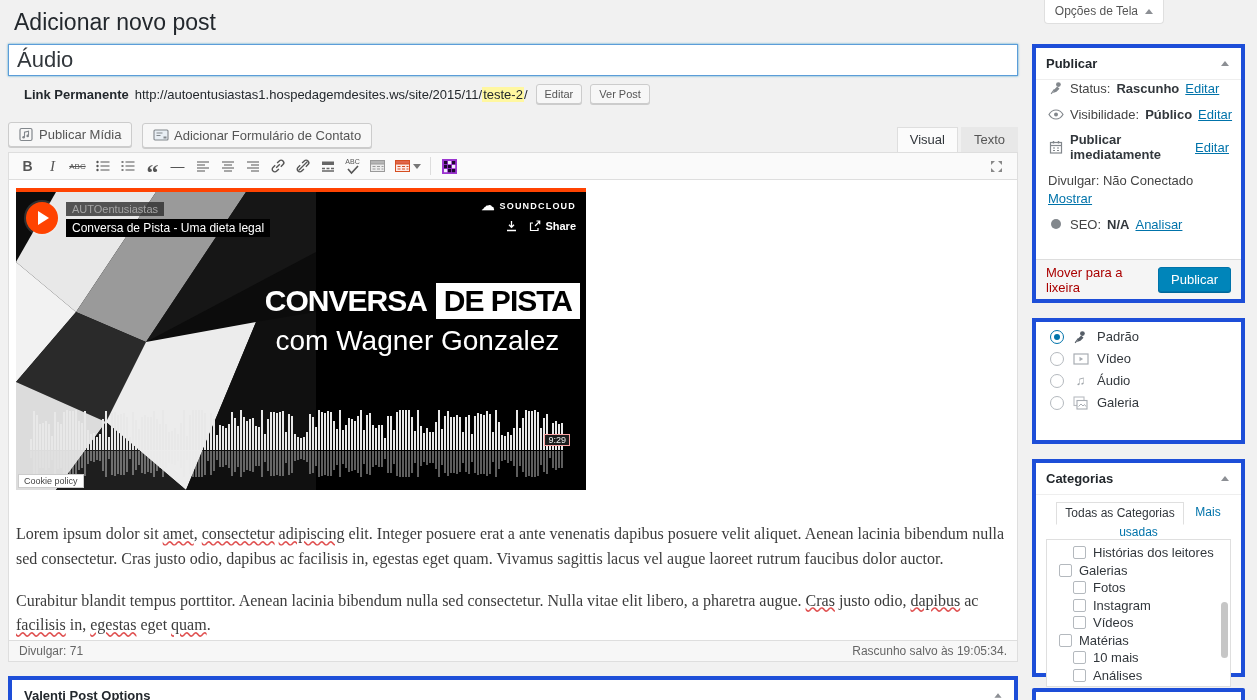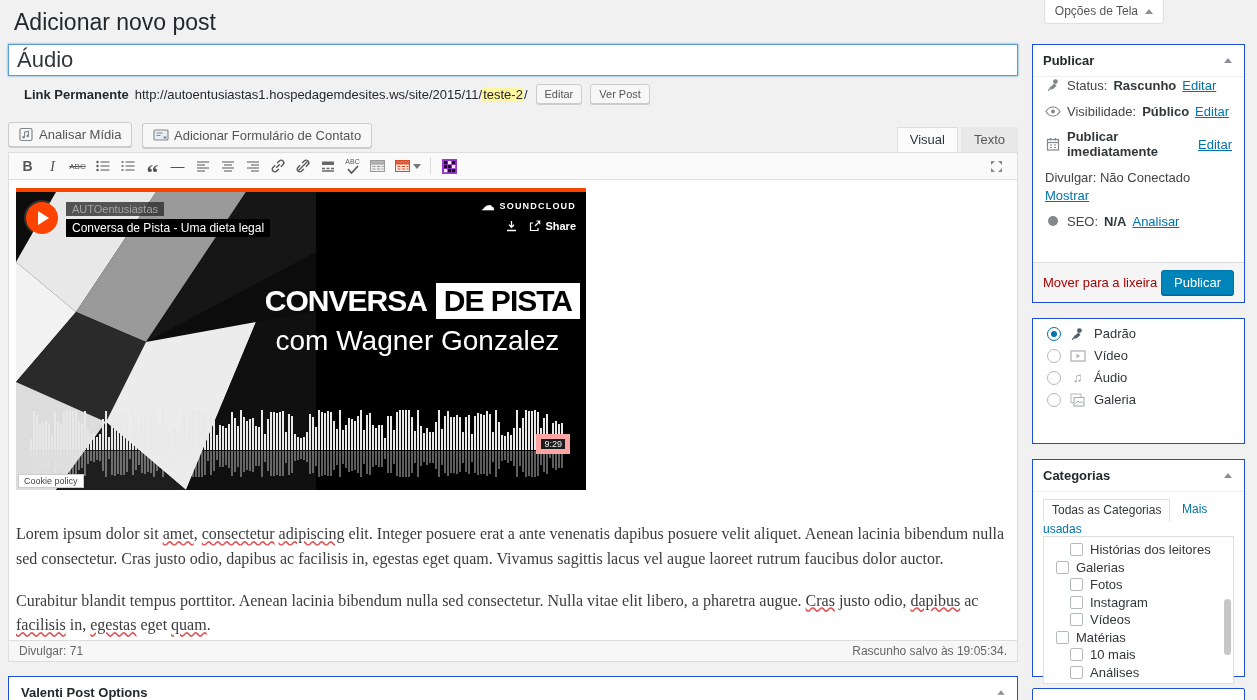--- a/index.html
+++ b/index.html
@@ -106,27 +106,27 @@
     text-shadow:2px 2px 1px #141414, -1px -1px 1px #6e6e6e, 4px 4px 6px #000; }
   .sc-heading { position:absolute; right:6px; top:94px; text-align:center; white-space:nowrap; }
   .sc-line1 { font-size:30px; font-weight:700; color:#fff; letter-spacing:-1px; line-height:38px; }
   .sc-line1 .boxed { background:#fff; color:#000; padding:1px 8px 2px; margin-left:9px; }
   .sc-line2 { font-size:28px; color:#fff; line-height:34px; margin-top:4px; padding-right:10px; }
   .sc-wave { position:absolute; left:14px; top:222px; width:540px; }
   .wv { display:flex; align-items:flex-end; gap:1px; }
   .wv i { width:2px; background:#e8e8e8; flex:none; }
   .wv.bot { transform:scaleY(-1); opacity:.4; margin-top:1px; align-items:flex-end; }
   .sc-time { position:absolute; right:16px; top:246px; background:#1c1c1c; color:#eee;
-    font-size:9px; padding:0 3px; border:5px solid #fca5a5; }
+    font-size:9px; padding:0 3px; border:1px solid #fca5a5; }
   .sc-cookie { position:absolute; left:2px; bottom:2px; background:#fff; color:#444;
     font-size:9px; padding:1px 5px; border:1px solid #ccc; }
 
   
   .panel { position:absolute; left:1032px; width:213px; background:#fff;
-    border:1px solid #1d4ed8; }
+    border:4px solid #1d4ed8; }
   .panel-h { padding:8px 10px; font-size:13px; font-weight:700; color:#23282d;
     border-bottom:1px solid #eee; position:relative; cursor:pointer; }
   .panel-h .tri-up { position:absolute; right:12px; top:13px; }
 
   .publish { top:44px; height:259px; }
   .pub-actions { position:relative; height:56px; }
   .save-draft { position:absolute; left:10px; top:8px; }
   .preview { position:absolute; right:10px; top:26px; }
   .pub-rows { padding:0 12px; font-size:13px; color:#444; }
   .prow { min-height:16px; margin-bottom:10px; display:flex; align-items:center; gap:6px; }
@@ -142,21 +142,21 @@
   .format { top:318px; height:126px; }
   .fmt-row { display:flex; align-items:center; gap:8px; margin:7px 14px; height:15px; font-size:13px; color:#32373c; }
   .radio { width:14px; height:14px; border-radius:50%; border:1px solid #b4b9be;
     background:#fff; flex:none; position:relative; cursor:pointer; }
   .radio.checked { border-color:#0073aa; }
   .radio.checked::after { content:""; position:absolute; left:3px; top:3px;
     width:6px; height:6px; border-radius:50%; background:#0073aa; }
   .fmt-ic { width:17px; display:flex; justify-content:center; color:#a0a5aa; font-size:13px; }
 
   .cats { top:459px; height:218px; }
-  .cat-tabs { padding:6px 10px 0; position:relative; z-index:2; }
+  .cat-tabs { padding:6px 10px 0; position:relative; z-index:2;text-align:center; }
   .cat-tab-all { display:inline-block; padding:3px 8px 4px; font-size:12px; color:#32373c;
     background:#fff; border:1px solid #dfdfdf; border-bottom-color:#fff;
     position:relative; top:1px; cursor:pointer; }
   .cat-tab-used { margin-left:8px; font-size:12px; color:#0073aa; text-decoration:none; cursor:pointer; }
   .cat-box { margin:0 10px 10px; height:148px; border:1px solid #dfdfdf; background:#fff;
     overflow:hidden; position:relative; padding-top:4px; }
   .cat-item { display:flex; align-items:center; gap:7px; height:17.5px;
     font-size:13px; color:#32373c; cursor:pointer; }
   .lvl1 { padding-left:12px; } .lvl2 { padding-left:26px; }
   .cbox { width:13px; height:13px; border:1px solid #b4b9be; border-radius:2px;
@@ -194,21 +194,21 @@
     <div class="media-row">
       <button class="btn">
         <span class="ic">
           <svg width="15" height="15" viewBox="0 0 15 15">
               <rect x="1" y="1.5" width="12" height="12" rx="1.5" fill="none" stroke="#82878c" stroke-width="1.2"></rect>
               <path d="M5.5 10V5.2l4-1v4.3" fill="none" stroke="#82878c" stroke-width="1.1"></path>
               <circle cx="4.6" cy="10.2" r="1.3" fill="#82878c"></circle>
               <circle cx="8.7" cy="8.9" r="1.3" fill="#82878c"></circle>
             </svg>
         </span>
-        <span>Analisar Mídia</span>
+        <span>Publicar Mídia</span>
       </button>
       <button class="btn">
         <span class="ic">
           <svg width="16" height="14" viewBox="0 0 16 14">
               <rect x="1" y="2" width="14" height="10" rx="1" fill="#e8eef4" stroke="#82878c" stroke-width="1.1"></rect>
               <path d="M3.5 5h6M3.5 7.5h4" stroke="#82878c" stroke-width="1.1"></path>
               <rect x="10.5" y="8.5" width="3" height="2" fill="#82878c"></rect>
             </svg>
         </span>
         <span>Adicionar Formulário de Contato</span>

